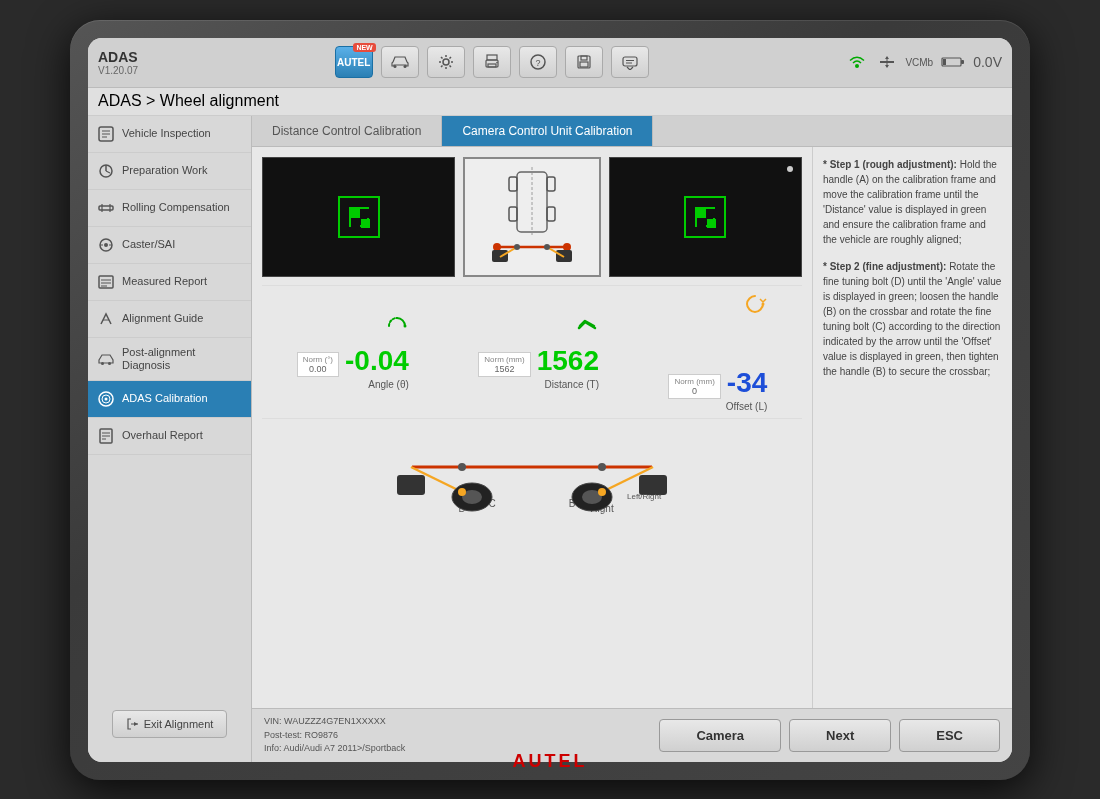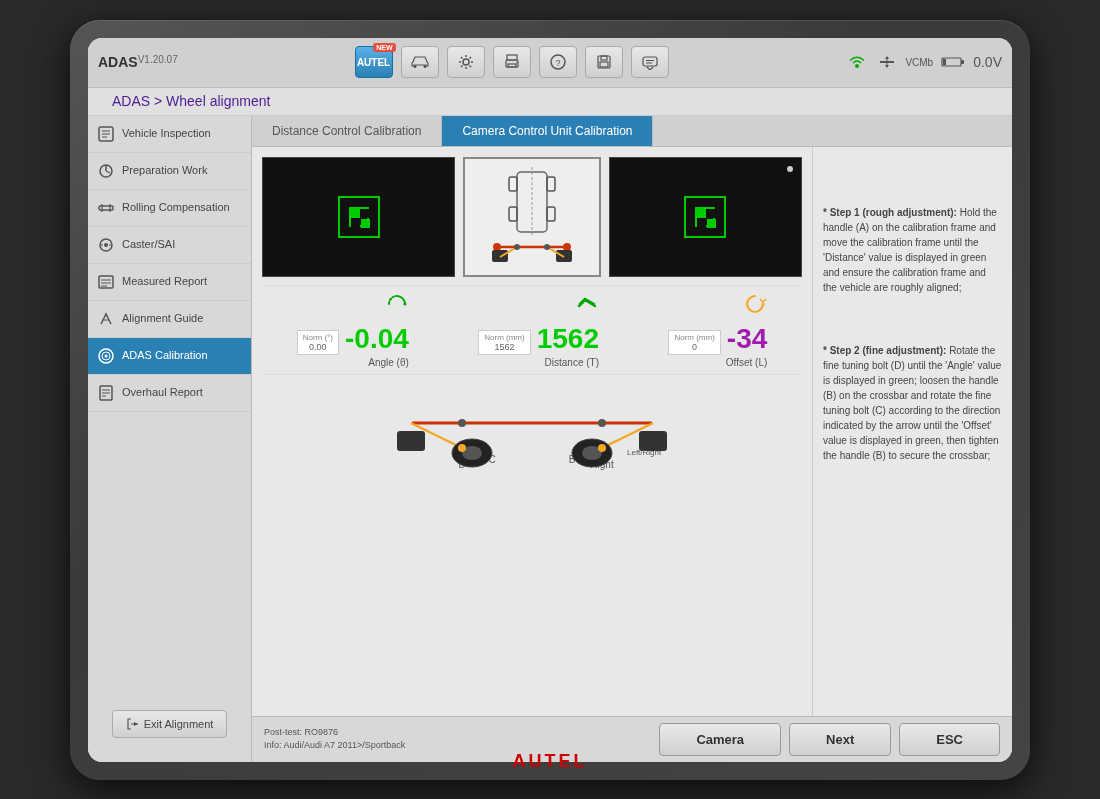--- a/index.html
+++ b/index.html
@@ -40,21 +40,21 @@
       height: 50px;
       display: flex;
       align-items: center;
       padding: 0 10px;
       border-bottom: 1px solid #bbb;
       flex-shrink: 0;
     }
 
     .app-title-area {
       display: flex;
-      flex-direction: row;
+      flex-direction: column;
     }
 
     .app-title {
       font-size: 14px;
       font-weight: bold;
       color: #333;
     }
 
     .app-version {
       font-size: 10px;
@@ -108,24 +108,24 @@
       font-size: 10px;
       color: #555;
     }
 
     
     .breadcrumb-bar {
       background: #e0e0e0;
       height: 28px;
       display: flex;
       align-items: center;
-      padding: 0 24px;
+      padding: 0 10px;
       border-bottom: 1px solid #ccc;
-      font-size: 14px;
-      color: #4c1d95;
+      font-size: 16px;
+      color: #000000;
       flex-shrink: 0;
       justify-content: space-between;
     }
 
     
     .main-content {
       display: flex;
       flex: 1;
       overflow: hidden;
     }
@@ -293,21 +293,21 @@
       font-size: 8px;
       color: #888;
     }
 
     .actual-val {
       font-size: 28px;
       font-weight: bold;
     }
 
     .val-green { color: #00cc00; }
-    .val-orange { color: #a21caf; }
+    .val-orange { color: #1d4ed8; margin-top: 44px; }
 
     .measure-name {
       font-size: 10px;
       color: #555;
     }
 
     
     .vehicle-diagram {
       display: flex;
       justify-content: center;
@@ -321,21 +321,20 @@
       padding: 10px;
       font-size: 10px;
       color: #444;
       line-height: 1.5;
       border-left: 1px solid #ccc;
       overflow-y: auto;
     }
 
     .instruction-step {
       margin-bottom: 12px;
-      margin-top: 48px;
     }
 
     
     .bottom-bar {
       background: #d8d8d8;
       border-top: 1px solid #bbb;
       display: flex;
       align-items: center;
       padding: 6px 12px;
       flex-shrink: 0;
@@ -529,20 +528,30 @@
         </div>
         <div class="sidebar-item">
           <span class="item-icon">
             <svg width="18" height="18" viewBox="0 0 18 18">
                 <path d="M4 14 L9 4 L14 14" fill="none" stroke="#555" stroke-width="1.5"></path>
                 <line x1="6" y1="10" x2="12" y2="10" stroke="#555" stroke-width="1"></line>
               </svg>
           </span>
           <span class="sidebar-item-label">Alignment Guide</span>
         </div>
+        <div class="sidebar-item">
+          <span class="item-icon">
+            <svg width="18" height="18" viewBox="0 0 18 18">
+                <path d="M2 10 L5 5 L13 5 L16 10 L16 13 L2 13 Z" fill="none" stroke="#555" stroke-width="1.2"></path>
+                <circle cx="5.5" cy="13.5" r="1.5" fill="#555"></circle>
+                <circle cx="12.5" cy="13.5" r="1.5" fill="#555"></circle>
+              </svg>
+          </span>
+          <span class="sidebar-item-label">Post-alignment Diagnosis</span>
+        </div>
         <div class="sidebar-item active">
           <span class="item-icon">
             <svg width="18" height="18" viewBox="0 0 18 18">
                 <circle cx="9" cy="9" r="7" fill="none" stroke="white" stroke-width="1.5"></circle>
                 <circle cx="9" cy="9" r="4" fill="none" stroke="white" stroke-width="1"></circle>
                 <circle cx="9" cy="9" r="1.5" fill="white"></circle>
               </svg>
           </span>
           <span class="sidebar-item-label">ADAS Calibration</span>
         </div>
@@ -742,20 +751,21 @@
             <div class="instruction-step">
               <strong>* Step 2 (fine adjustment):</strong>
               <span>Rotate the fine tuning bolt (D) until the 'Angle' value is displayed in green; loosen the handle (B) on the crossbar and rotate the fine tuning bolt (C) according to the direction indicated by the arrow until the 'Offset' value is displayed in green, then tighten the handle (B) to secure the crossbar;</span>
             </div>
           </div>
 
         </div>
 
         <div class="bottom-bar">
           <div class="vin-info">
+            <div>VIN: WAUZZZ4G7EN1XXXXX</div>
             <div>Post-test: RO9876</div>
             <div>Info: Audi/Audi A7 2011&gt;/Sportback</div>
           </div>
           <button class="bottom-btn">Camera</button>
           <button class="bottom-btn" style="background:linear-gradient(180deg,#e8e8e8,#d0d0d0);">Next</button>
           <button class="bottom-btn">ESC</button>
         </div>
 
       </div>
     </div>

